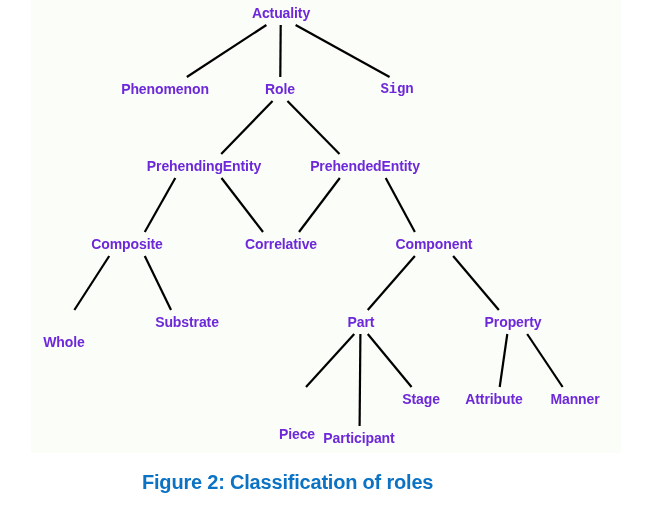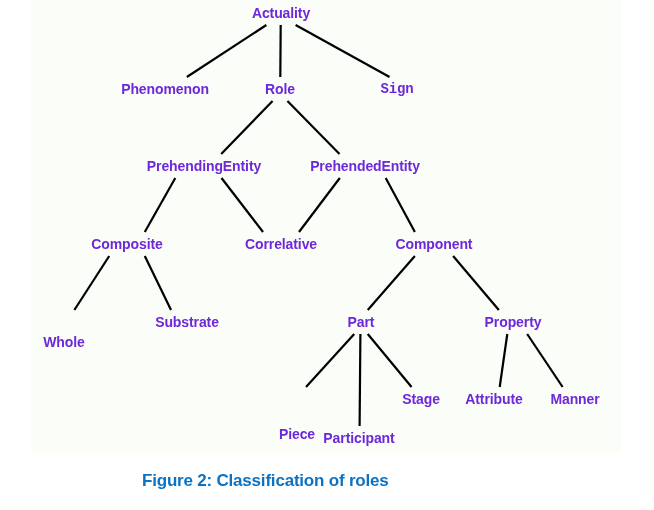--- a/index.html
+++ b/index.html
@@ -46,21 +46,21 @@
     top: 471px;
     width: 654px;
     height: 30px;
   }
   #figure-caption {
     position: absolute;
     left: 142px;
     top: 0px;
     font-family: "Liberation Sans", sans-serif;
     font-weight: bold;
-    font-size: 17px;
+    font-size: 20px;
     color: #0b72c4;
     white-space: nowrap;
     letter-spacing: -0.2px;
   }
   #watermark {
     position: absolute;
     left: 464px;
     top: 4px;
     font-family: "Liberation Sans", sans-serif;
     font-size: 15px;

